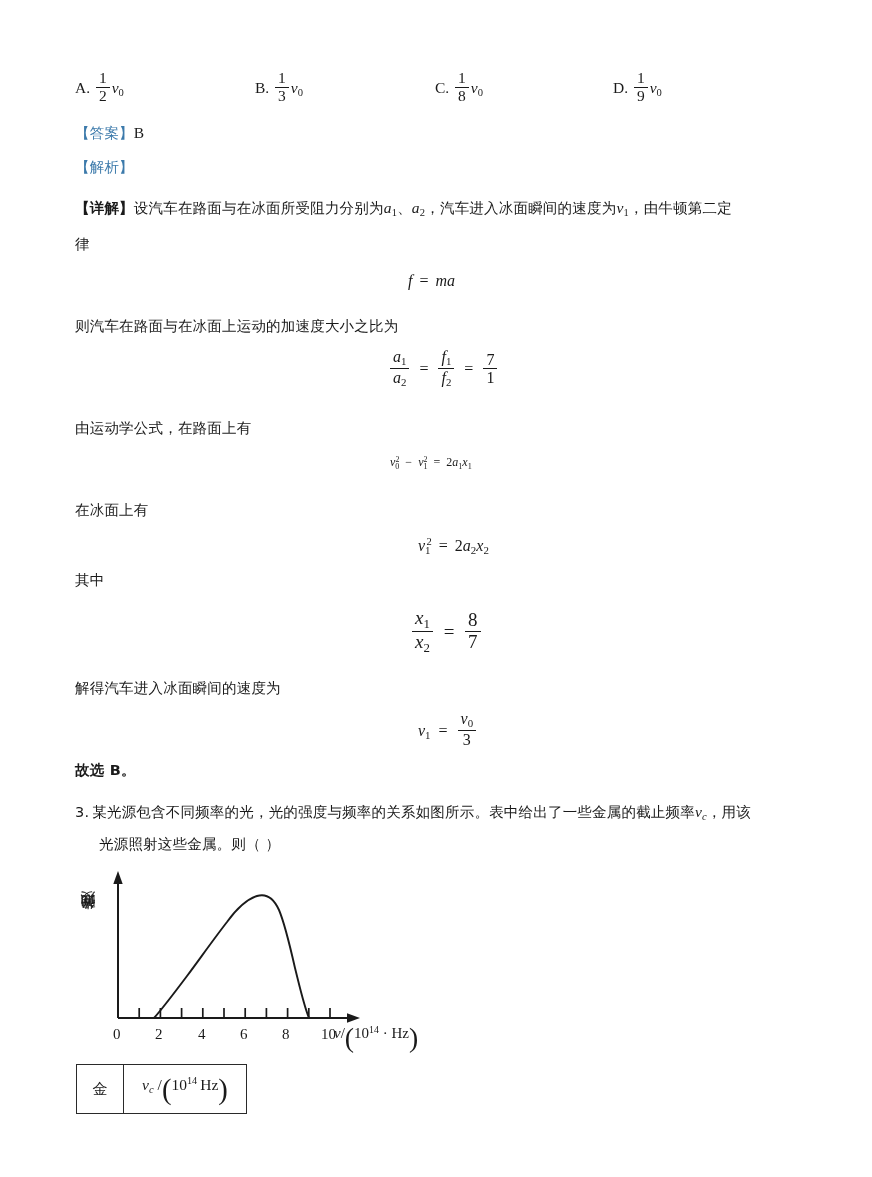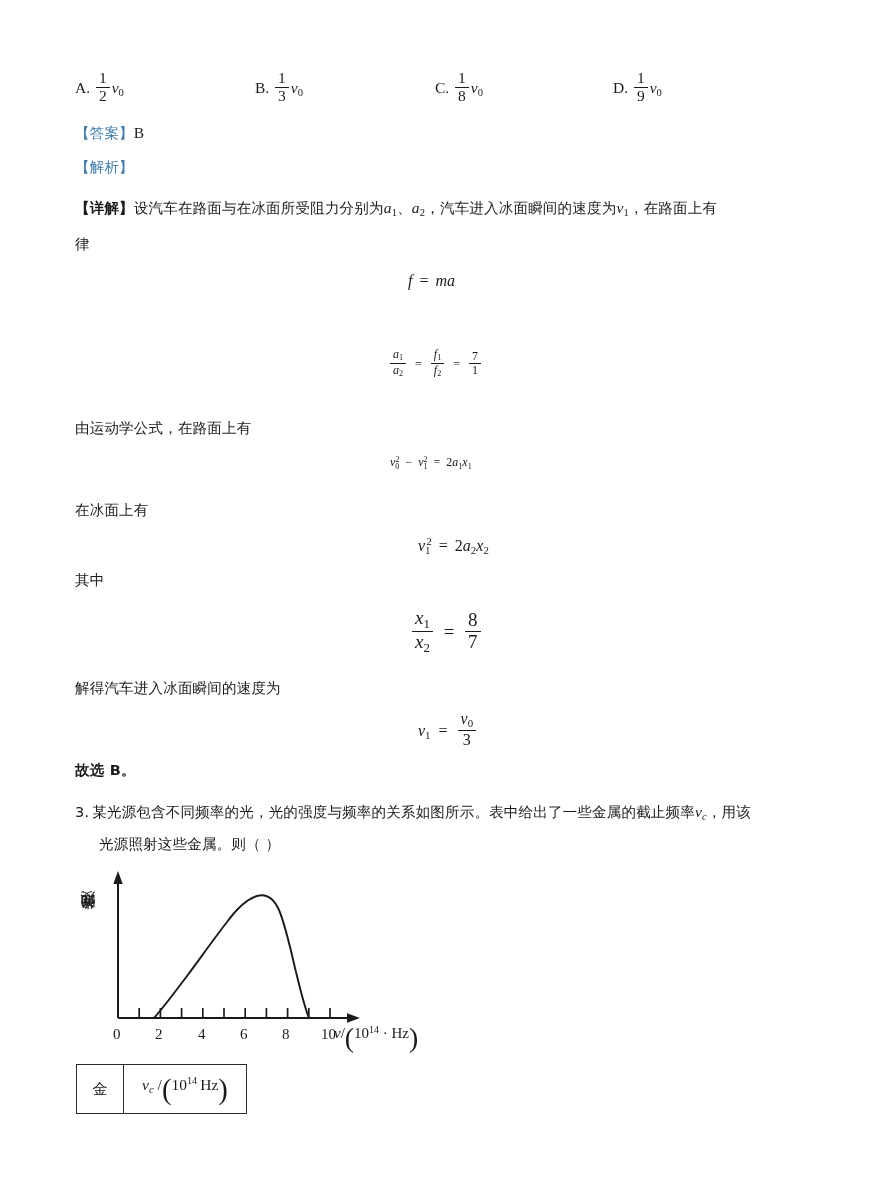--- a/index.html
+++ b/index.html
@@ -87,33 +87,34 @@
 
   <div class="ln" style="left:75px;top:121px;">
     <span class="cn blue">【答案】</span><span style="font-size:15.5px;">B</span>
   </div>
 
   <div class="ln" style="left:75px;top:155px;">
     <span class="cn blue">【解析】</span>
   </div>
 
   <div class="ln" style="left:75px;top:196px;">
-    <span class="cn" style="font-weight:600;">【详解】</span><span class="cn">设汽车在路面与在冰面所受阻力分别为</span><span class="mi">a</span><span class="subn">1</span><span class="cn">、</span><span class="mi">a</span><span class="subn">2</span><span class="cn">，汽车进入冰面瞬间的速度为</span><span class="mi">v</span><span class="subn">1</span><span class="cn">，在路面上有</span>
+    <span class="cn" style="font-weight:600;">【详解】</span><span class="cn">设汽车在路面与在冰面所受阻力分别为</span><span class="mi">a</span><span class="subn">1</span><span class="cn">、</span><span class="mi">a</span><span class="subn">2</span><span class="cn">，汽车进入冰面瞬间的速度为</span><span class="mi">v</span><span class="subn">1</span><span class="cn">，由牛顿第二定</span>
   </div>
 
   <div class="ln cn" style="left:75px;top:234px;">律</div>
 
   <div class="mathline" style="left:408px;top:272px;font-size:16px;">
     <span class="mi">f</span>
     <span class="mn" style="padding:0 3px;">=</span>
     <span class="mi">ma</span>
   </div>
 
-
-  <div class="mathline" style="left:388px;top:348px;font-size:12px;">
+  <div class="ln cn" style="left:75px;top:316px;">则汽车在路面与在冰面上运动的加速度大小之比为</div>
+
+  <div class="mathline" style="left:388px;top:348px;font-size:16px;">
     <span class="frac">
       <span class="num"><span class="mi">a</span><span class="subn">1</span></span>
       <span class="den"><span class="mi">a</span><span class="subn">2</span></span>
     </span>
     <span class="mn" style="padding:0 4px;">=</span>
     <span class="frac">
       <span class="num"><span class="mi">f</span><span class="subn">1</span></span>
       <span class="den"><span class="mi">f</span><span class="subn">2</span></span>
     </span>
     <span class="mn" style="padding:0 4px;">=</span>

